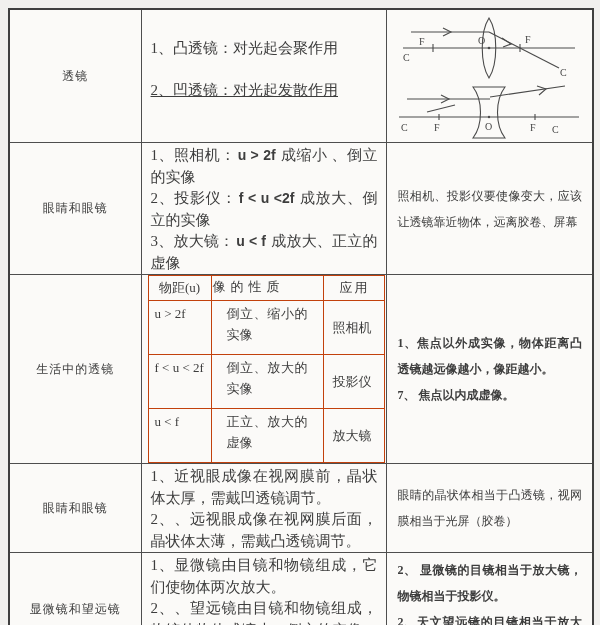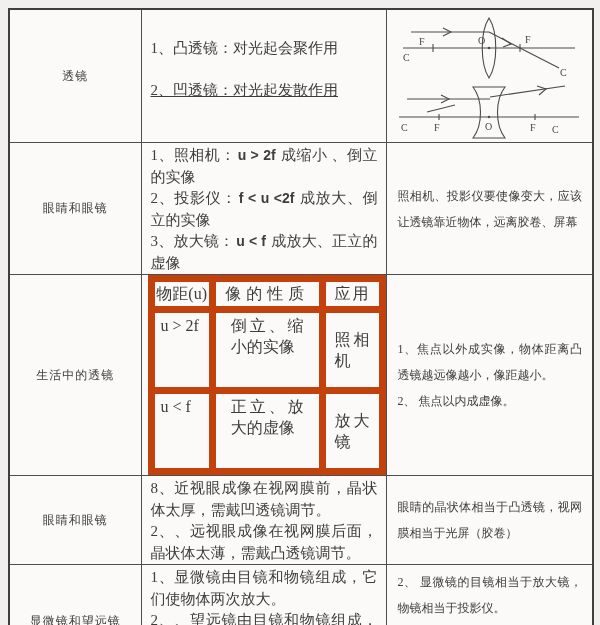--- a/index.html
+++ b/index.html
@@ -61,38 +61,38 @@
     text-align: center;
     padding: 4px 0 0 0;
   }
   .nest-cell { padding: 0 !important; vertical-align: top !important; }
   table.inner {
     border-collapse: collapse;
     margin-left: 6px;
     margin-top: 0;
   }
   table.inner td {
-    border: 7px solid #c2410c;
-    font-size: 16px;
+    border: 1px solid #c2410c;
+    font-size: 13px;
     overflow: hidden;
   }
   .in-h { height: 24px; line-height: 22px; }
   .in-h-dist { text-align: center; }
-  .in-h-prop { text-align: center; letter-spacing: 5px; }
-  .in-h-app  { padding-left: 9px; letter-spacing: 2px; }
+  .in-h-prop { letter-spacing: 5px; font-family: Liberation Mono, monospace; }
+  .in-h-app  { padding-left: 16px; letter-spacing: 2px; }
   .in-dist { width: 63px;  padding: 2px 6px; vertical-align: top; line-height: 21px; height: 42px; }
   .in-prop { width: 112px; padding: 2px 15px; vertical-align: top; line-height: 21px; text-align: justify; }
   .in-app  { width: 61px;  padding: 16px 9px; vertical-align: top; line-height: 21px; text-align: justify; }
   svg { display: block; margin: 0 auto; }
   svg text {
     font-family: "Liberation Serif", serif;
     font-size: 10px;
     fill: #474747;
   }
-  .note-line { display: block; }
+  .note-line { display: block; font-weight: bold; }
 </style>
 </head>
 <body>
 
 <div class="page">
   <table class="main">
     <colgroup>
         <col class="c1">
         <col class="c2">
         <col class="c3">
@@ -167,37 +167,42 @@
                 <td class="in-h in-h-dist">物距(u)</td>
                 <td class="in-h in-h-prop">像的性质</td>
                 <td class="in-h in-h-app">应用</td>
               </tr>
               <tr style="height:43px;">
                 <td class="in-dist">u &gt; 2f</td>
                 <td class="in-prop">倒立、缩小的实像</td>
                 <td class="in-app">照相机</td>
               </tr>
               <tr style="height:43px;">
+                <td class="in-dist">f &lt; u &lt; 2f</td>
+                <td class="in-prop">倒立、放大的实像</td>
+                <td class="in-app">投影仪</td>
+              </tr>
+              <tr style="height:43px;">
                 <td class="in-dist">u &lt; f</td>
                 <td class="in-prop">正立、放大的虚像</td>
                 <td class="in-app">放大镜</td>
               </tr>
             </tbody>
           </table>
         </td>
         <td class="note-cell">
           <span class="note-line">1、焦点以外成实像，物体距离凸透镜越远像越小，像距越小。</span>
-          <span class="note-line">2、 焦点以内成虚像。</span>
+          <span class="note-line">7、 焦点以内成虚像。</span>
         </td>
       </tr>
 
       <tr style="height:88px;">
         <td class="title-cell">眼睛和眼镜</td>
         <td class="content-cell">
-          <div class="line">8、近视眼成像在视网膜前，晶状体太厚，需戴凹透镜调节。</div>
+          <div class="line">1、近视眼成像在视网膜前，晶状体太厚，需戴凹透镜调节。</div>
           <div class="line">2、、远视眼成像在视网膜后面，晶状体太薄，需戴凸透镜调节。</div>
         </td>
         <td class="note-cell">眼睛的晶状体相当于凸透镜，视网膜相当于光屏（胶卷）</td>
       </tr>
 
       <tr style="height:110px;">
         <td class="title-cell">显微镜和望远镜</td>
         <td class="content-cell">
           <div class="line">1、显微镜由目镜和物镜组成，它们使物体两次放大。</div>
           <div class="line">2、、望远镜由目镜和物镜组成，物镜使物体成缩小、倒立的实像，目镜成放大的像。</div>

